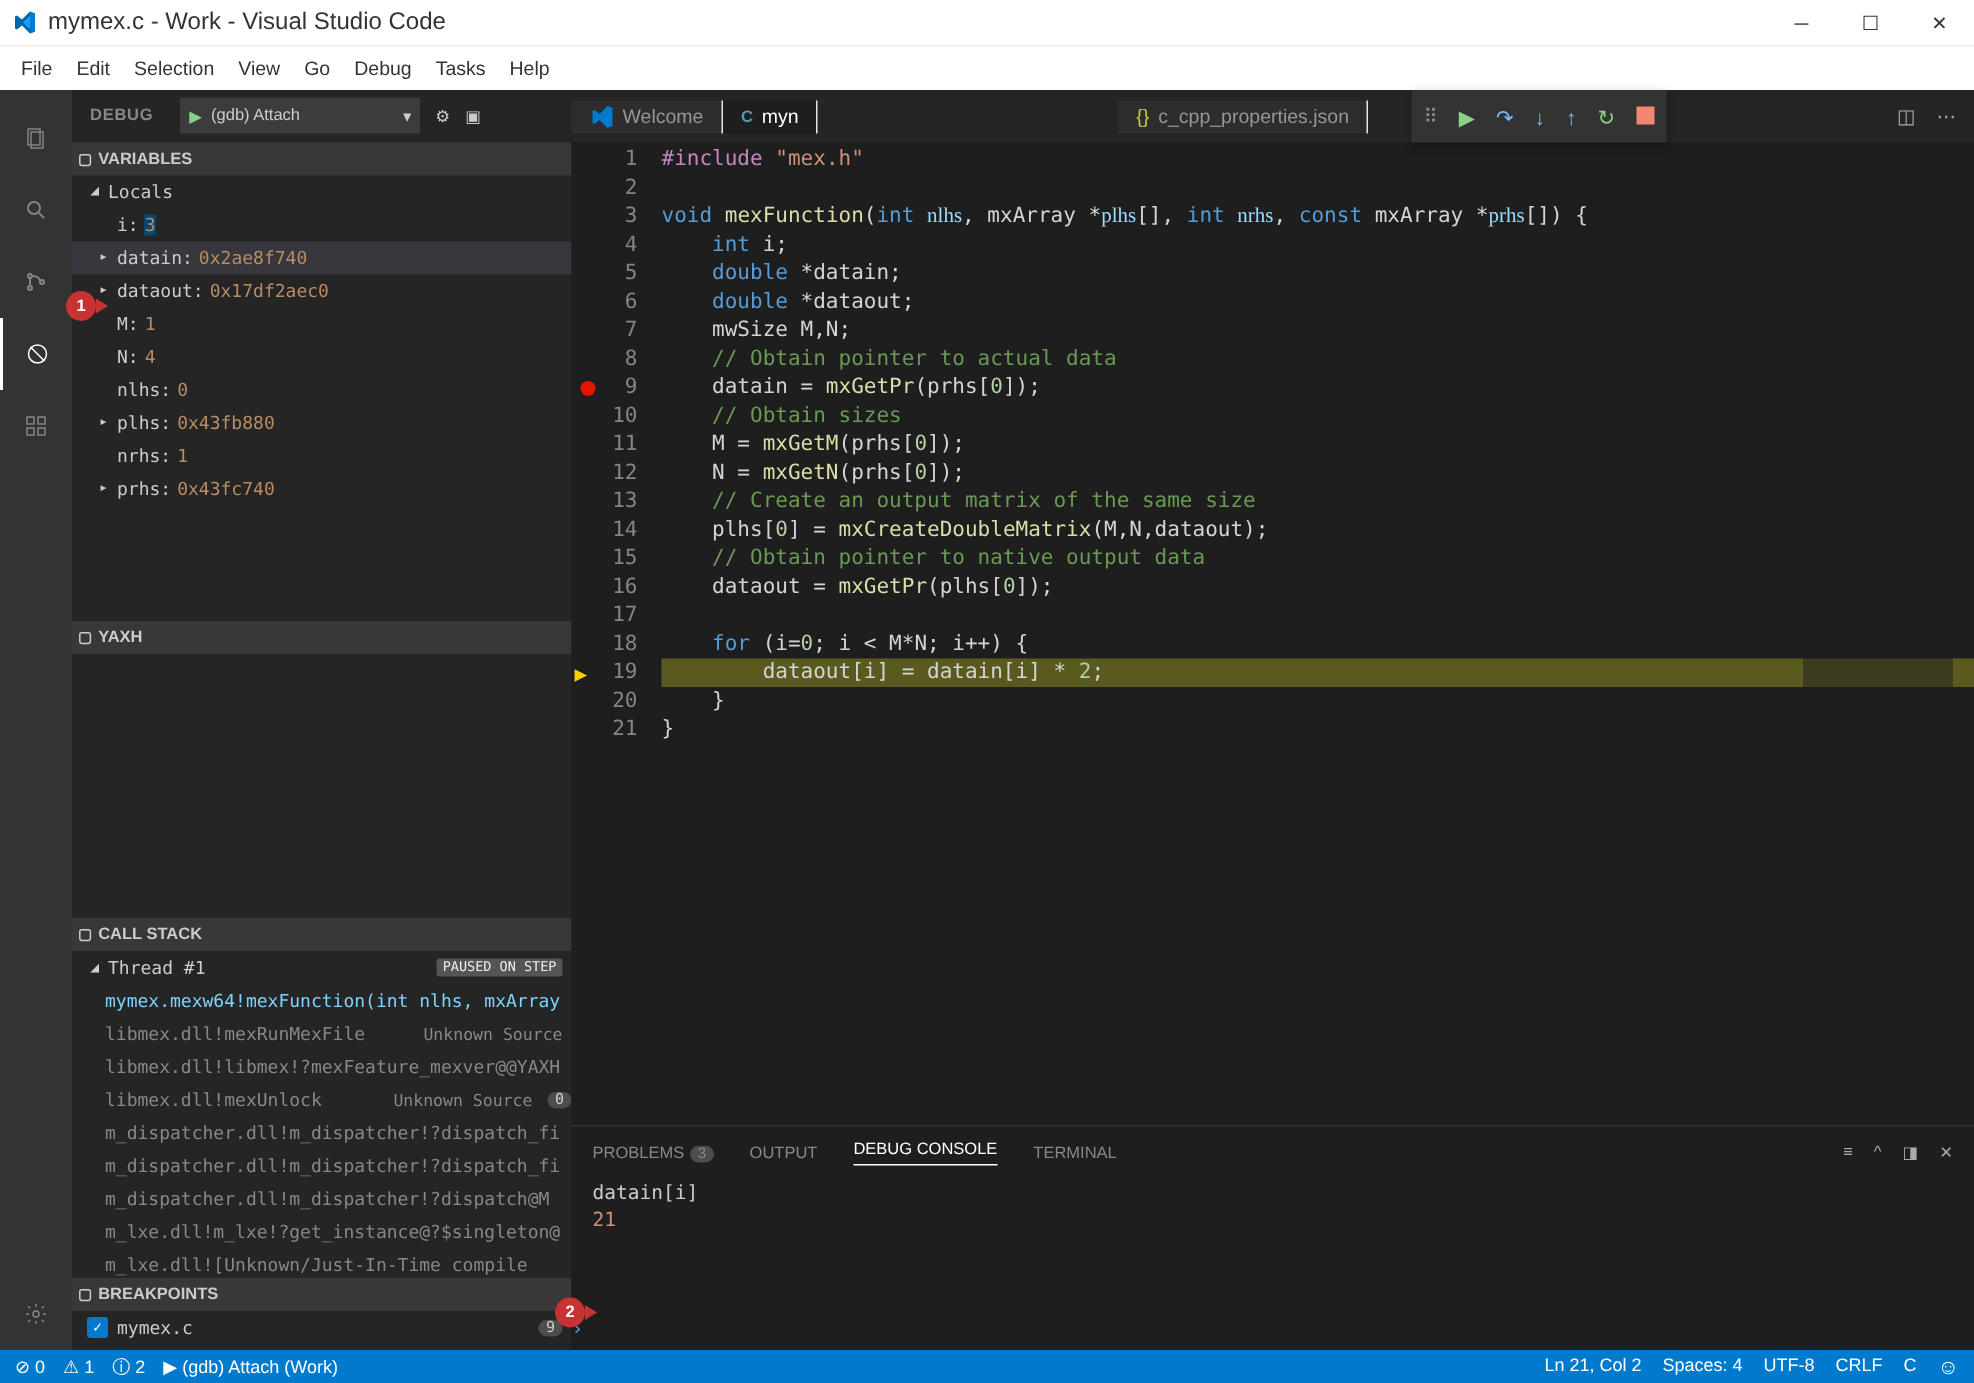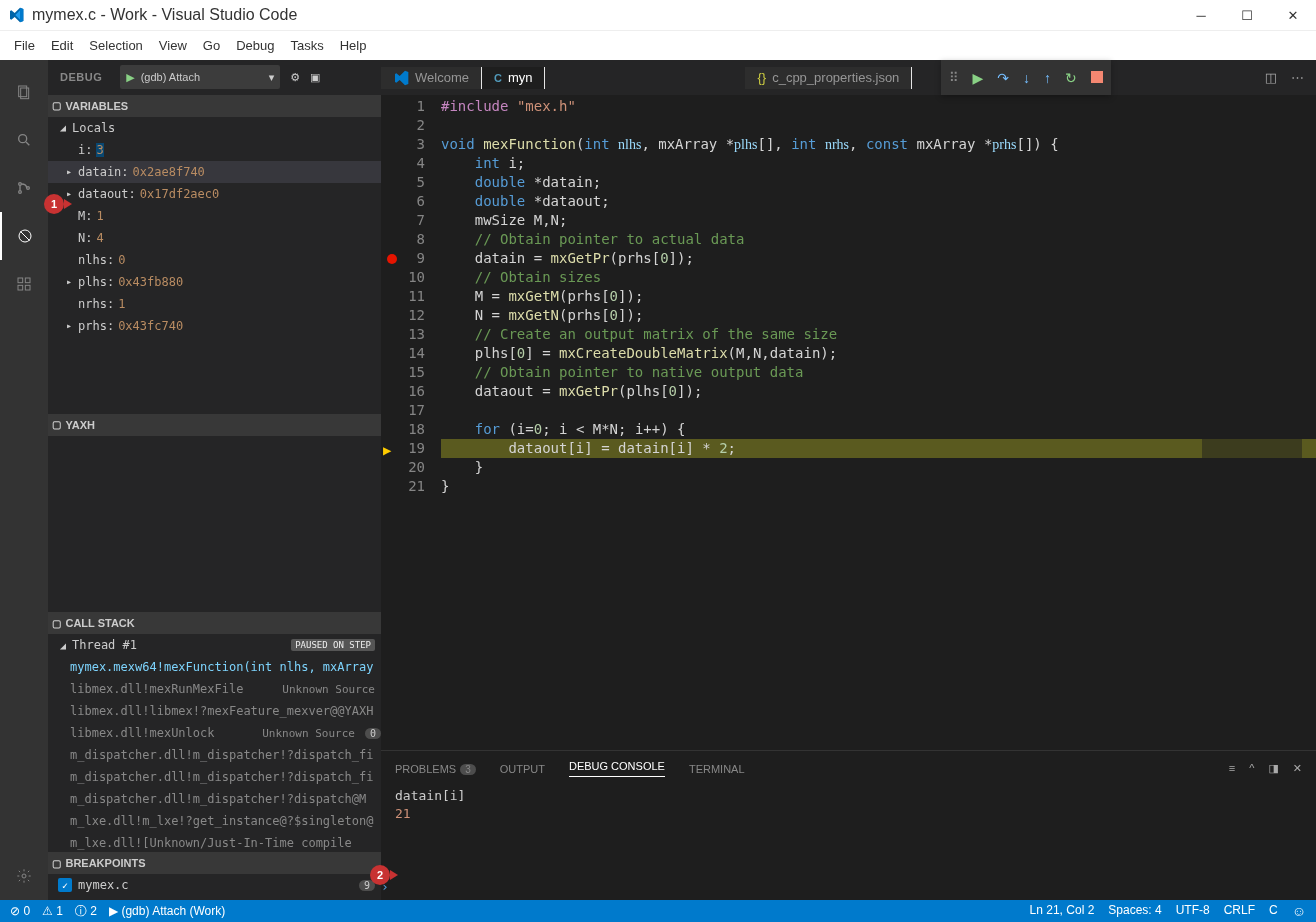--- a/index.html
+++ b/index.html
@@ -356,21 +356,21 @@
           <div class="cl"><span class="pn">    </span><span class="kw">int</span><span class="pn"> i;</span></div>
           <div class="cl"><span class="pn">    </span><span class="kw">double</span><span class="pn"> *datain;</span></div>
           <div class="cl"><span class="pn">    </span><span class="kw">double</span><span class="pn"> *dataout;</span></div>
           <div class="cl"><span class="pn">    mwSize M,N;</span></div>
           <div class="cl"><span class="pn">    </span><span class="cmt">// Obtain pointer to actual data</span></div>
           <div class="cl"><span class="pn">    datain = </span><span class="fn">mxGetPr</span><span class="pn">(prhs[</span><span class="num">0</span><span class="pn">]);</span></div>
           <div class="cl"><span class="pn">    </span><span class="cmt">// Obtain sizes</span></div>
           <div class="cl"><span class="pn">    M = </span><span class="fn">mxGetM</span><span class="pn">(prhs[</span><span class="num">0</span><span class="pn">]);</span></div>
           <div class="cl"><span class="pn">    N = </span><span class="fn">mxGetN</span><span class="pn">(prhs[</span><span class="num">0</span><span class="pn">]);</span></div>
           <div class="cl"><span class="pn">    </span><span class="cmt">// Create an output matrix of the same size</span></div>
-          <div class="cl"><span class="pn">    plhs[</span><span class="num">0</span><span class="pn">] = </span><span class="fn">mxCreateDoubleMatrix</span><span class="pn">(M,N,datain);</span></div>
+          <div class="cl"><span class="pn">    plhs[</span><span class="num">0</span><span class="pn">] = </span><span class="fn">mxCreateDoubleMatrix</span><span class="pn">(M,N,dataout);</span></div>
           <div class="cl"><span class="pn">    </span><span class="cmt">// Obtain pointer to native output data</span></div>
           <div class="cl"><span class="pn">    dataout = </span><span class="fn">mxGetPr</span><span class="pn">(plhs[</span><span class="num">0</span><span class="pn">]);</span></div>
           <div class="cl"><span class="pn">    </span></div>
           <div class="cl"><span class="pn">    </span><span class="kw">for</span><span class="pn"> (i=</span><span class="num">0</span><span class="pn">; i &lt; M*N; i++) {</span></div>
           <div class="cl highlight-line"><span class="pn">        dataout[i] = datain[i] * </span><span class="num">2</span><span class="pn">;</span></div>
           <div class="cl"><span class="pn">    }</span></div>
           <div class="cl"><span class="pn">}</span></div>
         </div>
       <div class="minimap"></div>
     </div>

